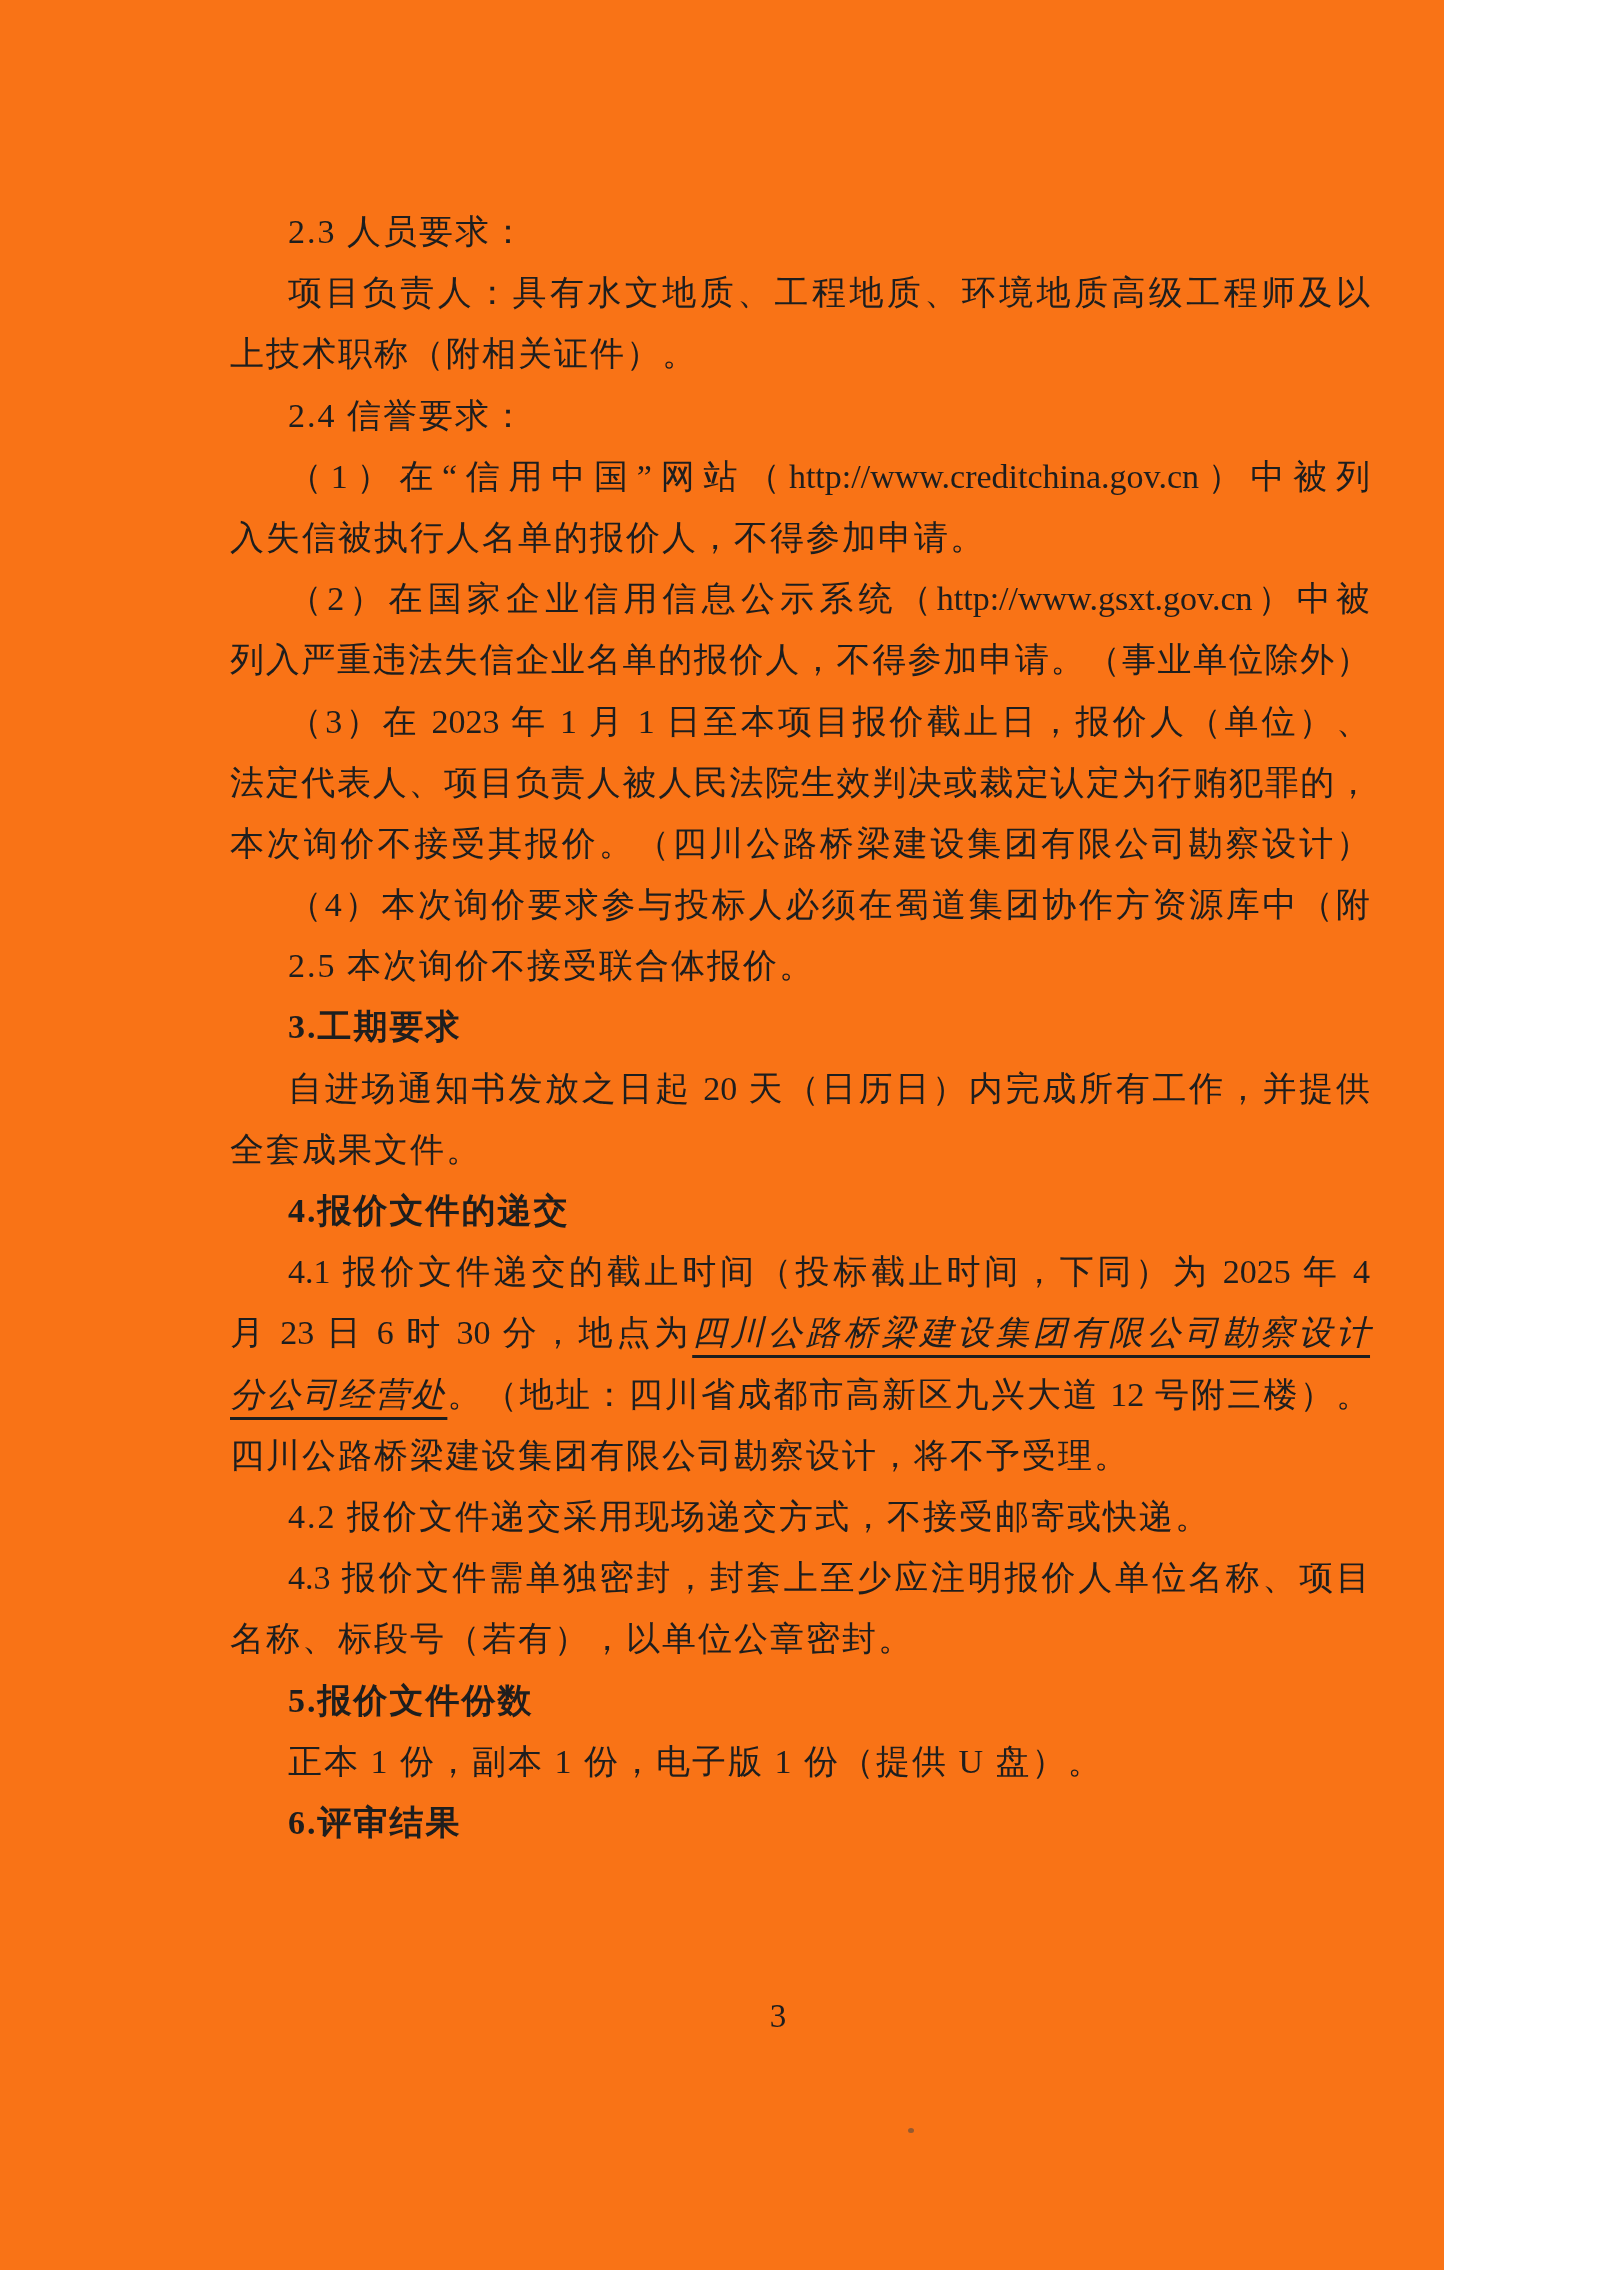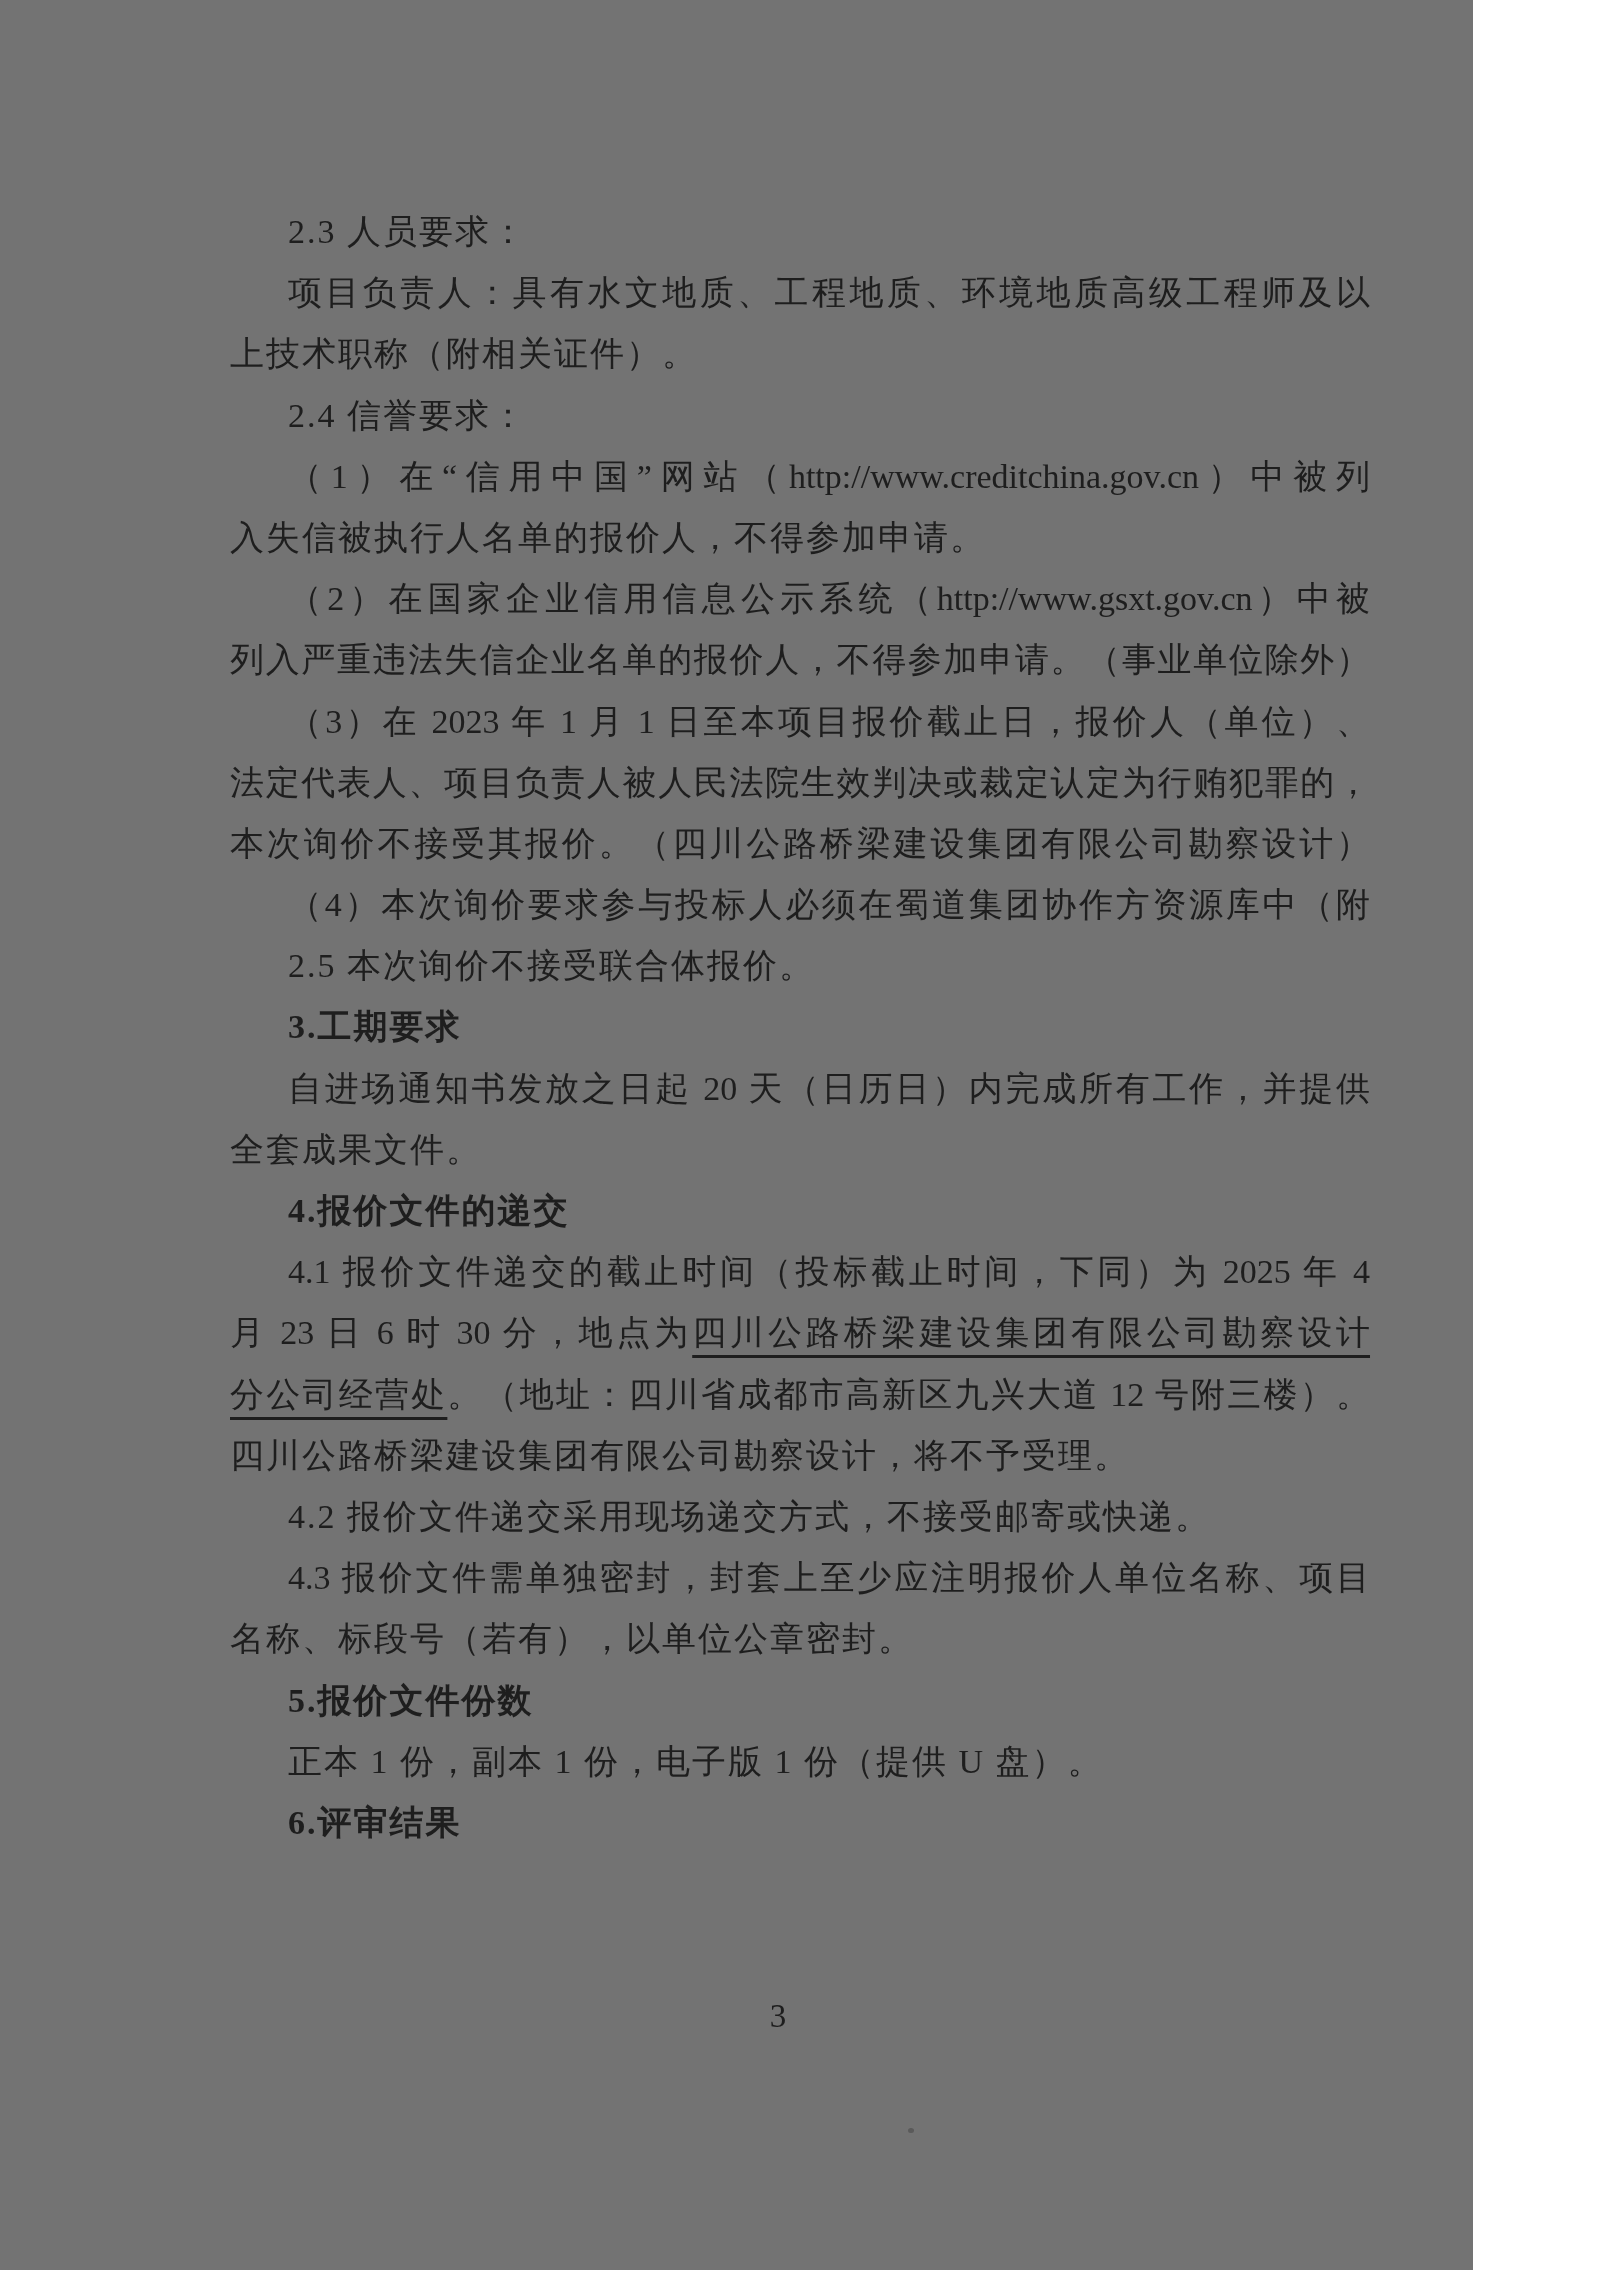--- a/index.html
+++ b/index.html
@@ -1,23 +1,22 @@
 <!DOCTYPE html>
 <html><head>
 <meta charset="utf-8">
 <style>
   html,body{margin:0;padding:0;}
   .page{
     position:relative;
     width:1444px;height:2270px;
-    background:#737373;
+    background:#f97316;
     overflow:hidden;
     font-family:"Liberation Serif","DejaVu Serif",serif;
     color:#1e1e1e;
-    padding-left:29px;
   }
   .text-block{
     position:absolute;
     left:230px;top:201px;
     width:1140px;
   }
   .line{
     height:61.2px;
     line-height:61.2px;
     font-size:34px;
@@ -31,20 +30,21 @@
     text-align:justify;
     text-align-last:justify;
     text-justify:inter-character;
   }
   .line.indent{ padding-left:58px; }
   .line.bold{ font-weight:bold; }
   .line span.u{
     text-decoration:underline;
     text-decoration-thickness:3px;
     text-underline-offset:11px;
+    font-style:italic;
   }
   .page-number{
     position:absolute;
     left:228px;top:1988px;
     width:1100px;
     height:56px;line-height:56px;
     font-size:33px;
     text-align:center;
   }
   .stamp{

